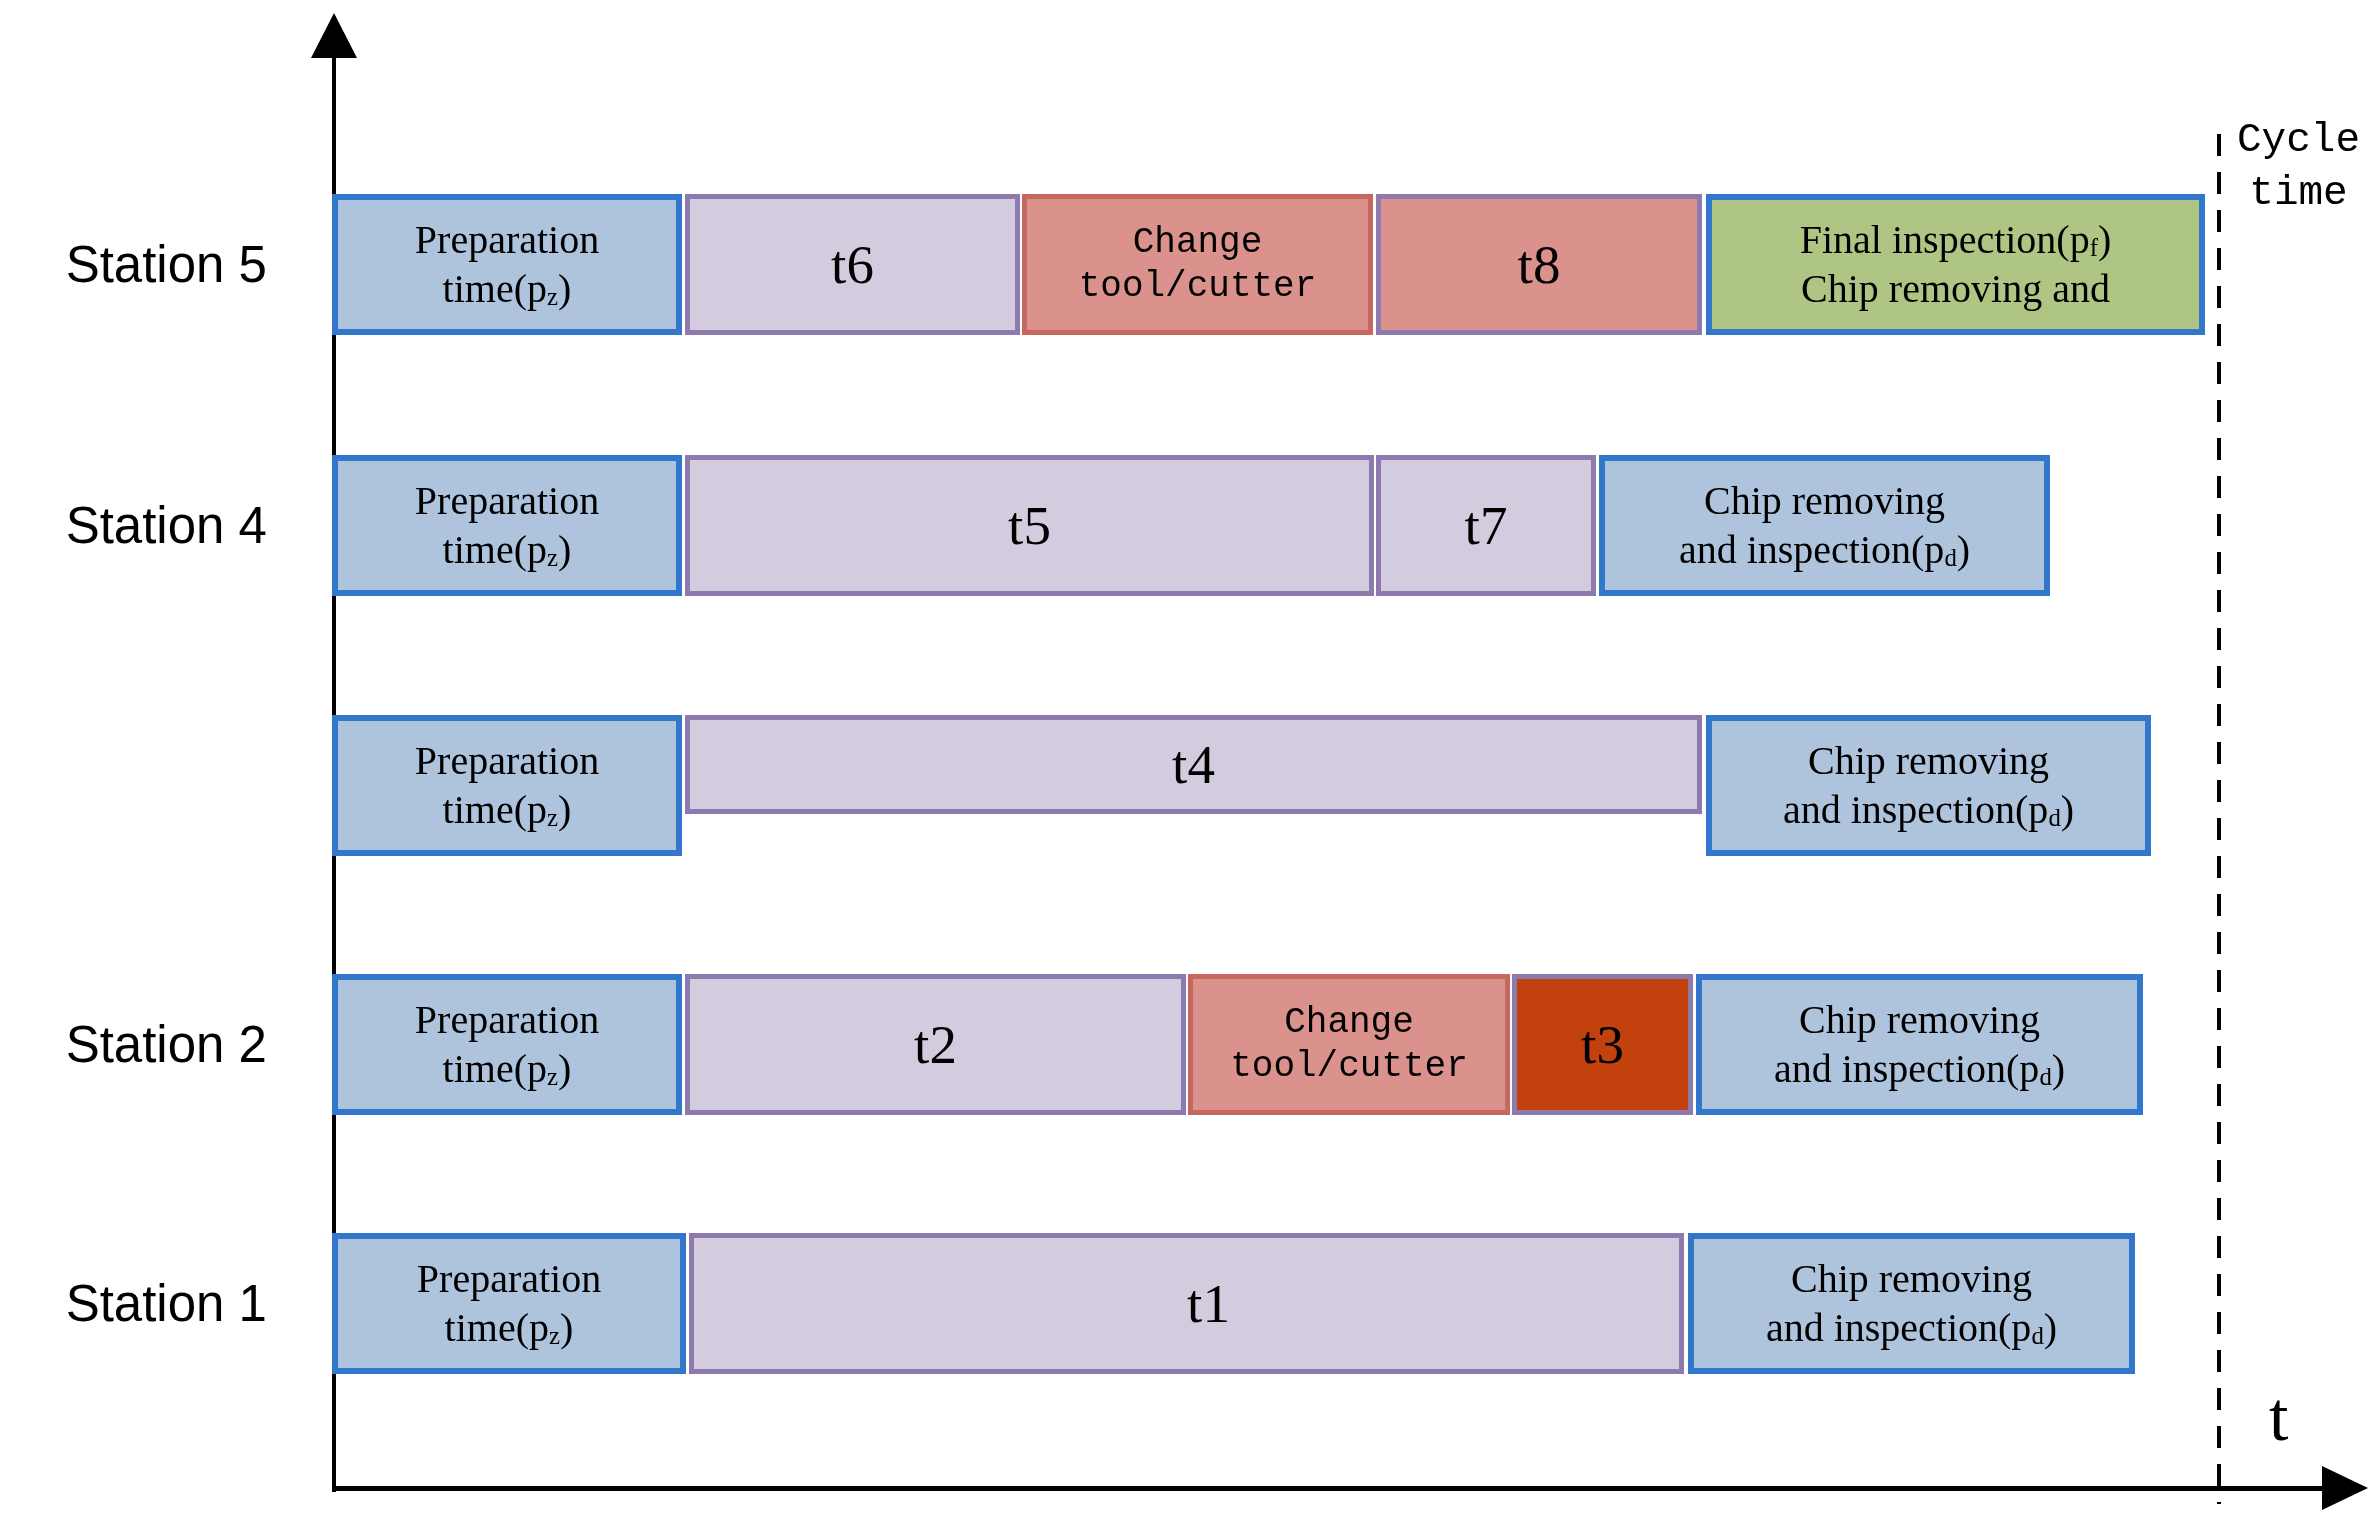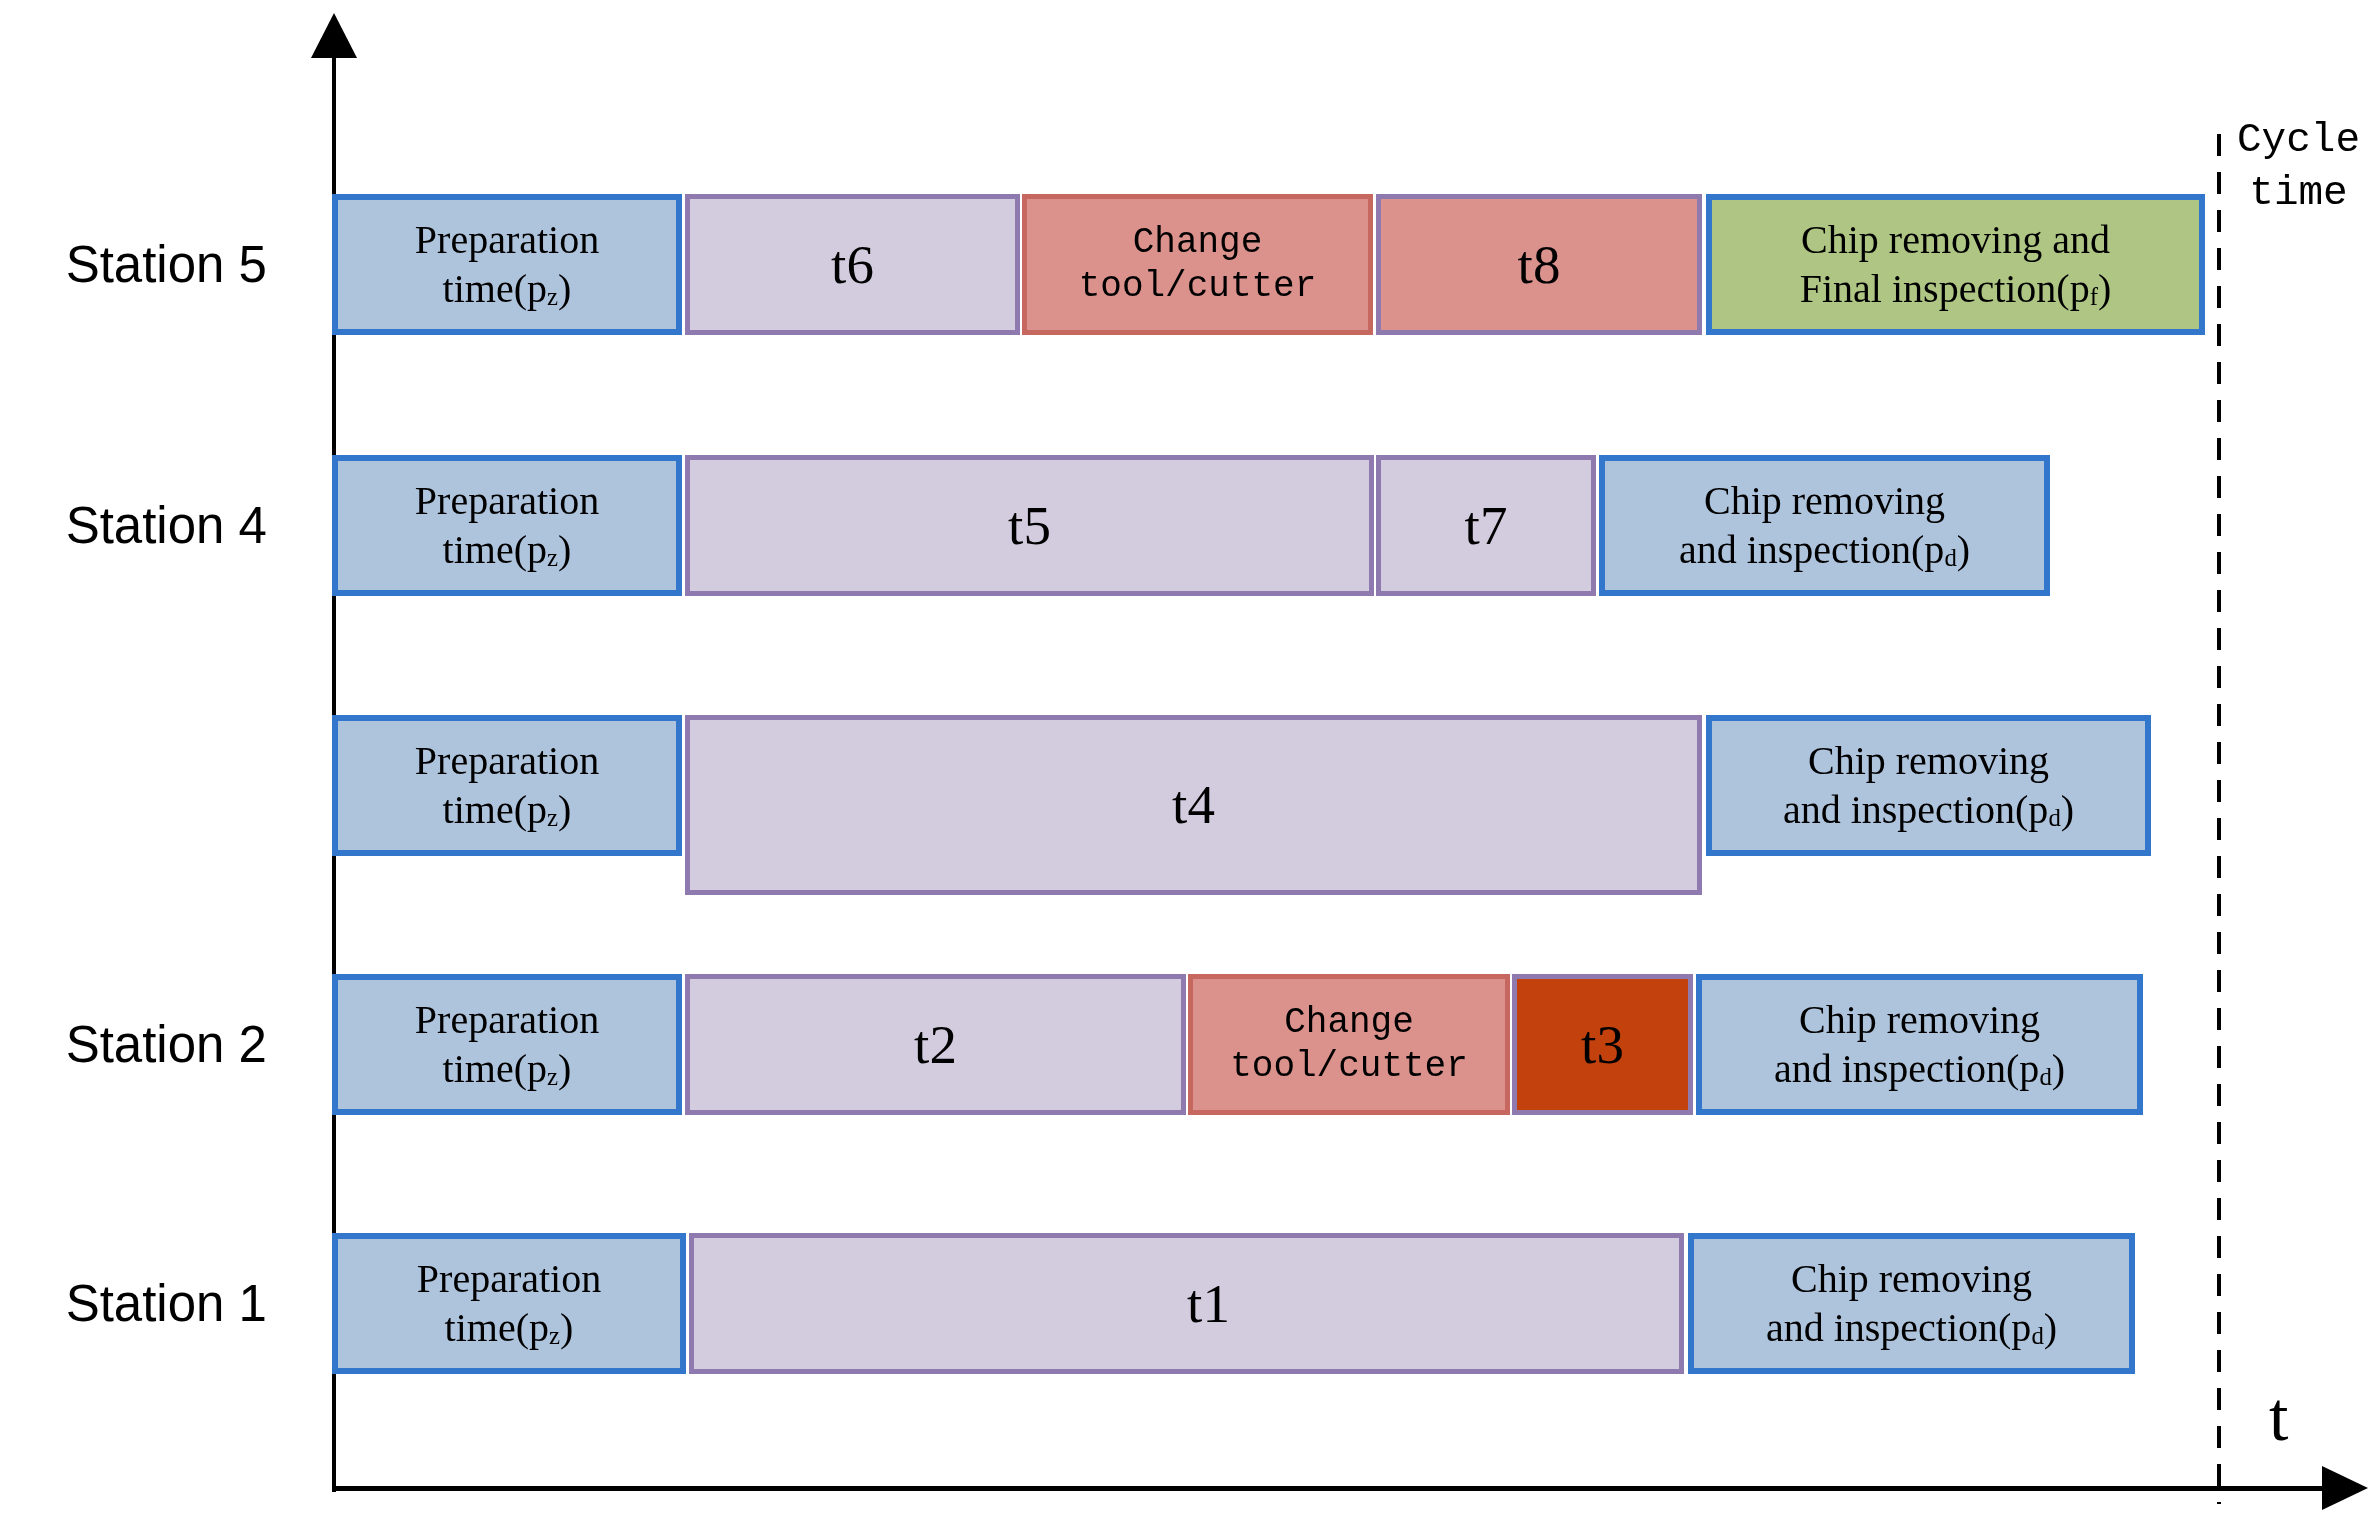--- a/index.html
+++ b/index.html
@@ -80,22 +80,22 @@
         <div class="line"><span>tool/cutter</span></div>
       </div>
     </div>
     <div class="block font-serif" style="left: 1376px; top: 194px; width: 326px; height: 141px; background: rgb(219, 146, 141); border: 5.8px solid rgb(143, 122, 175); font-size: 55px;">
       <div class="block-text">
         <div class="line"><span>t8</span></div>
       </div>
     </div>
     <div class="block font-serif" style="left: 1706px; top: 194px; width: 499px; height: 141px; background: rgb(174, 197, 131); border: 6.5px solid rgb(51, 119, 205); font-size: 40px;">
       <div class="block-text">
+        <div class="line"><span>Final inspection(p</span><span class="sub">f</span><span>)</span></div>
         <div class="line"><span>Chip removing and</span></div>
-        <div class="line"><span>Final inspection(p</span><span class="sub">f</span><span>)</span></div>
       </div>
     </div>
     <div class="station-label" style="top: 455px;">Station 4</div>
     <div class="block font-serif" style="left: 332px; top: 455px; width: 350px; height: 141px; background: rgb(174, 195, 220); border: 6.5px solid rgb(51, 119, 205); font-size: 40px;">
       <div class="block-text">
         <div class="line"><span>Preparation</span></div>
         <div class="line"><span>time(p</span><span class="sub">z</span><span>)</span></div>
       </div>
     </div>
     <div class="block font-serif" style="left: 685px; top: 455px; width: 689px; height: 141px; background: rgb(211, 204, 223); border: 5.8px solid rgb(143, 122, 175); font-size: 55px;">
@@ -113,21 +113,21 @@
         <div class="line"><span>Chip removing</span></div>
         <div class="line"><span>and inspection(p</span><span class="sub">d</span><span>)</span></div>
       </div>
     </div>
     <div class="block font-serif" style="left: 332px; top: 715px; width: 350px; height: 141px; background: rgb(174, 195, 220); border: 6.5px solid rgb(51, 119, 205); font-size: 40px;">
       <div class="block-text">
         <div class="line"><span>Preparation</span></div>
         <div class="line"><span>time(p</span><span class="sub">z</span><span>)</span></div>
       </div>
     </div>
-    <div class="block font-serif" style="left: 685px; top: 715px; width: 1017px; height: 180px; background: rgb(211, 204, 223); border: 5.8px solid rgb(143, 122, 175); font-size: 55px;">
+    <div class="block font-serif" style="left: 685px; top: 715px; width: 1017px; height: 99px; background: rgb(211, 204, 223); border: 5.8px solid rgb(143, 122, 175); font-size: 55px;">
       <div class="block-text">
         <div class="line"><span>t4</span></div>
       </div>
     </div>
     <div class="block font-serif" style="left: 1706px; top: 715px; width: 445px; height: 141px; background: rgb(174, 195, 220); border: 6.5px solid rgb(51, 119, 205); font-size: 40px;">
       <div class="block-text">
         <div class="line"><span>Chip removing</span></div>
         <div class="line"><span>and inspection(p</span><span class="sub">d</span><span>)</span></div>
       </div>
     </div>

